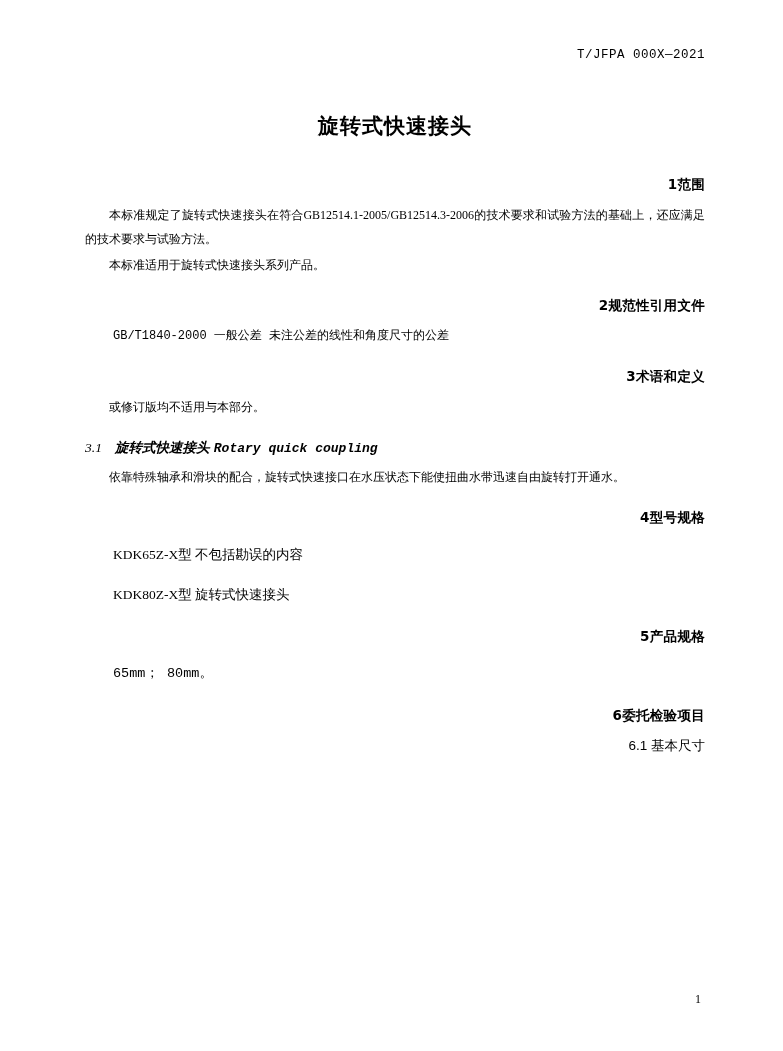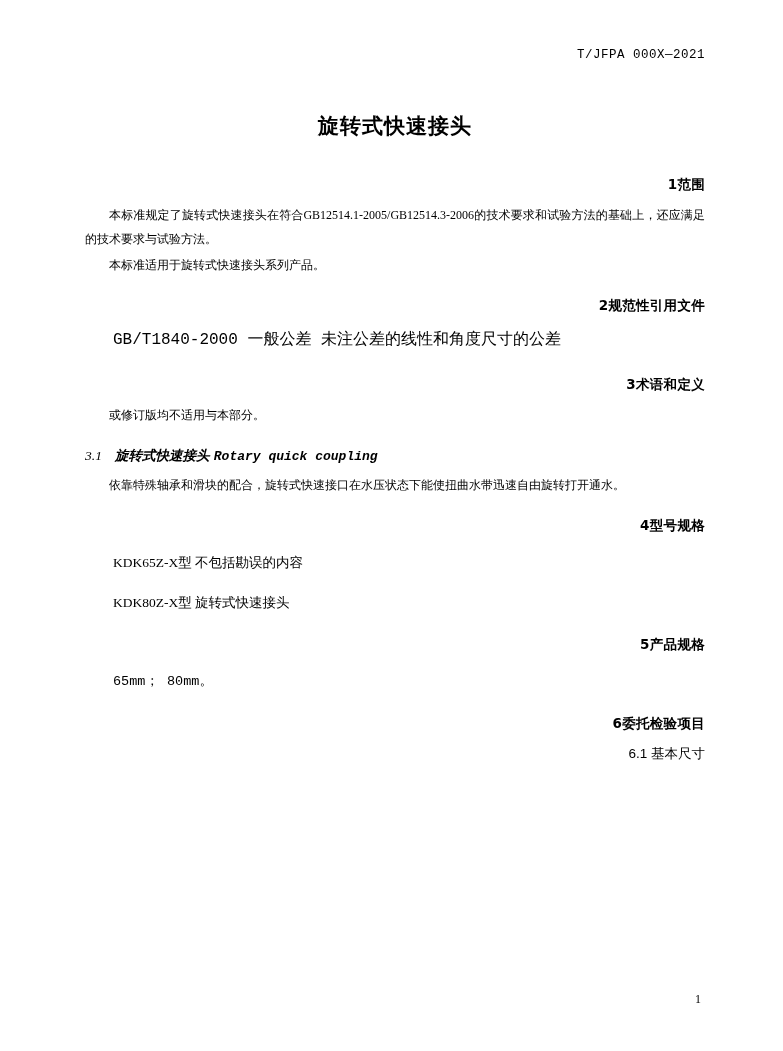--- a/index.html
+++ b/index.html
@@ -79,21 +79,21 @@
     margin: 0 0 2px 0;
   }
   .para.indent {
     text-indent: 2em;
   }
   .para.hang {
     margin-left: 28px;
   }
   .mono {
     font-family: "Liberation Mono", "DejaVu Sans Mono", monospace;
-    font-size: 16px;
+    font-size: 12px;
   }
   .spec-line {
     font-size: 13.5px;
     line-height: 2.0;
     margin-left: 28px;
   }
   .plain-sub {
     font-family: Liberation Sans, sans-serif;
     font-size: 13.5px;
     margin: 12px 0 0 0;

